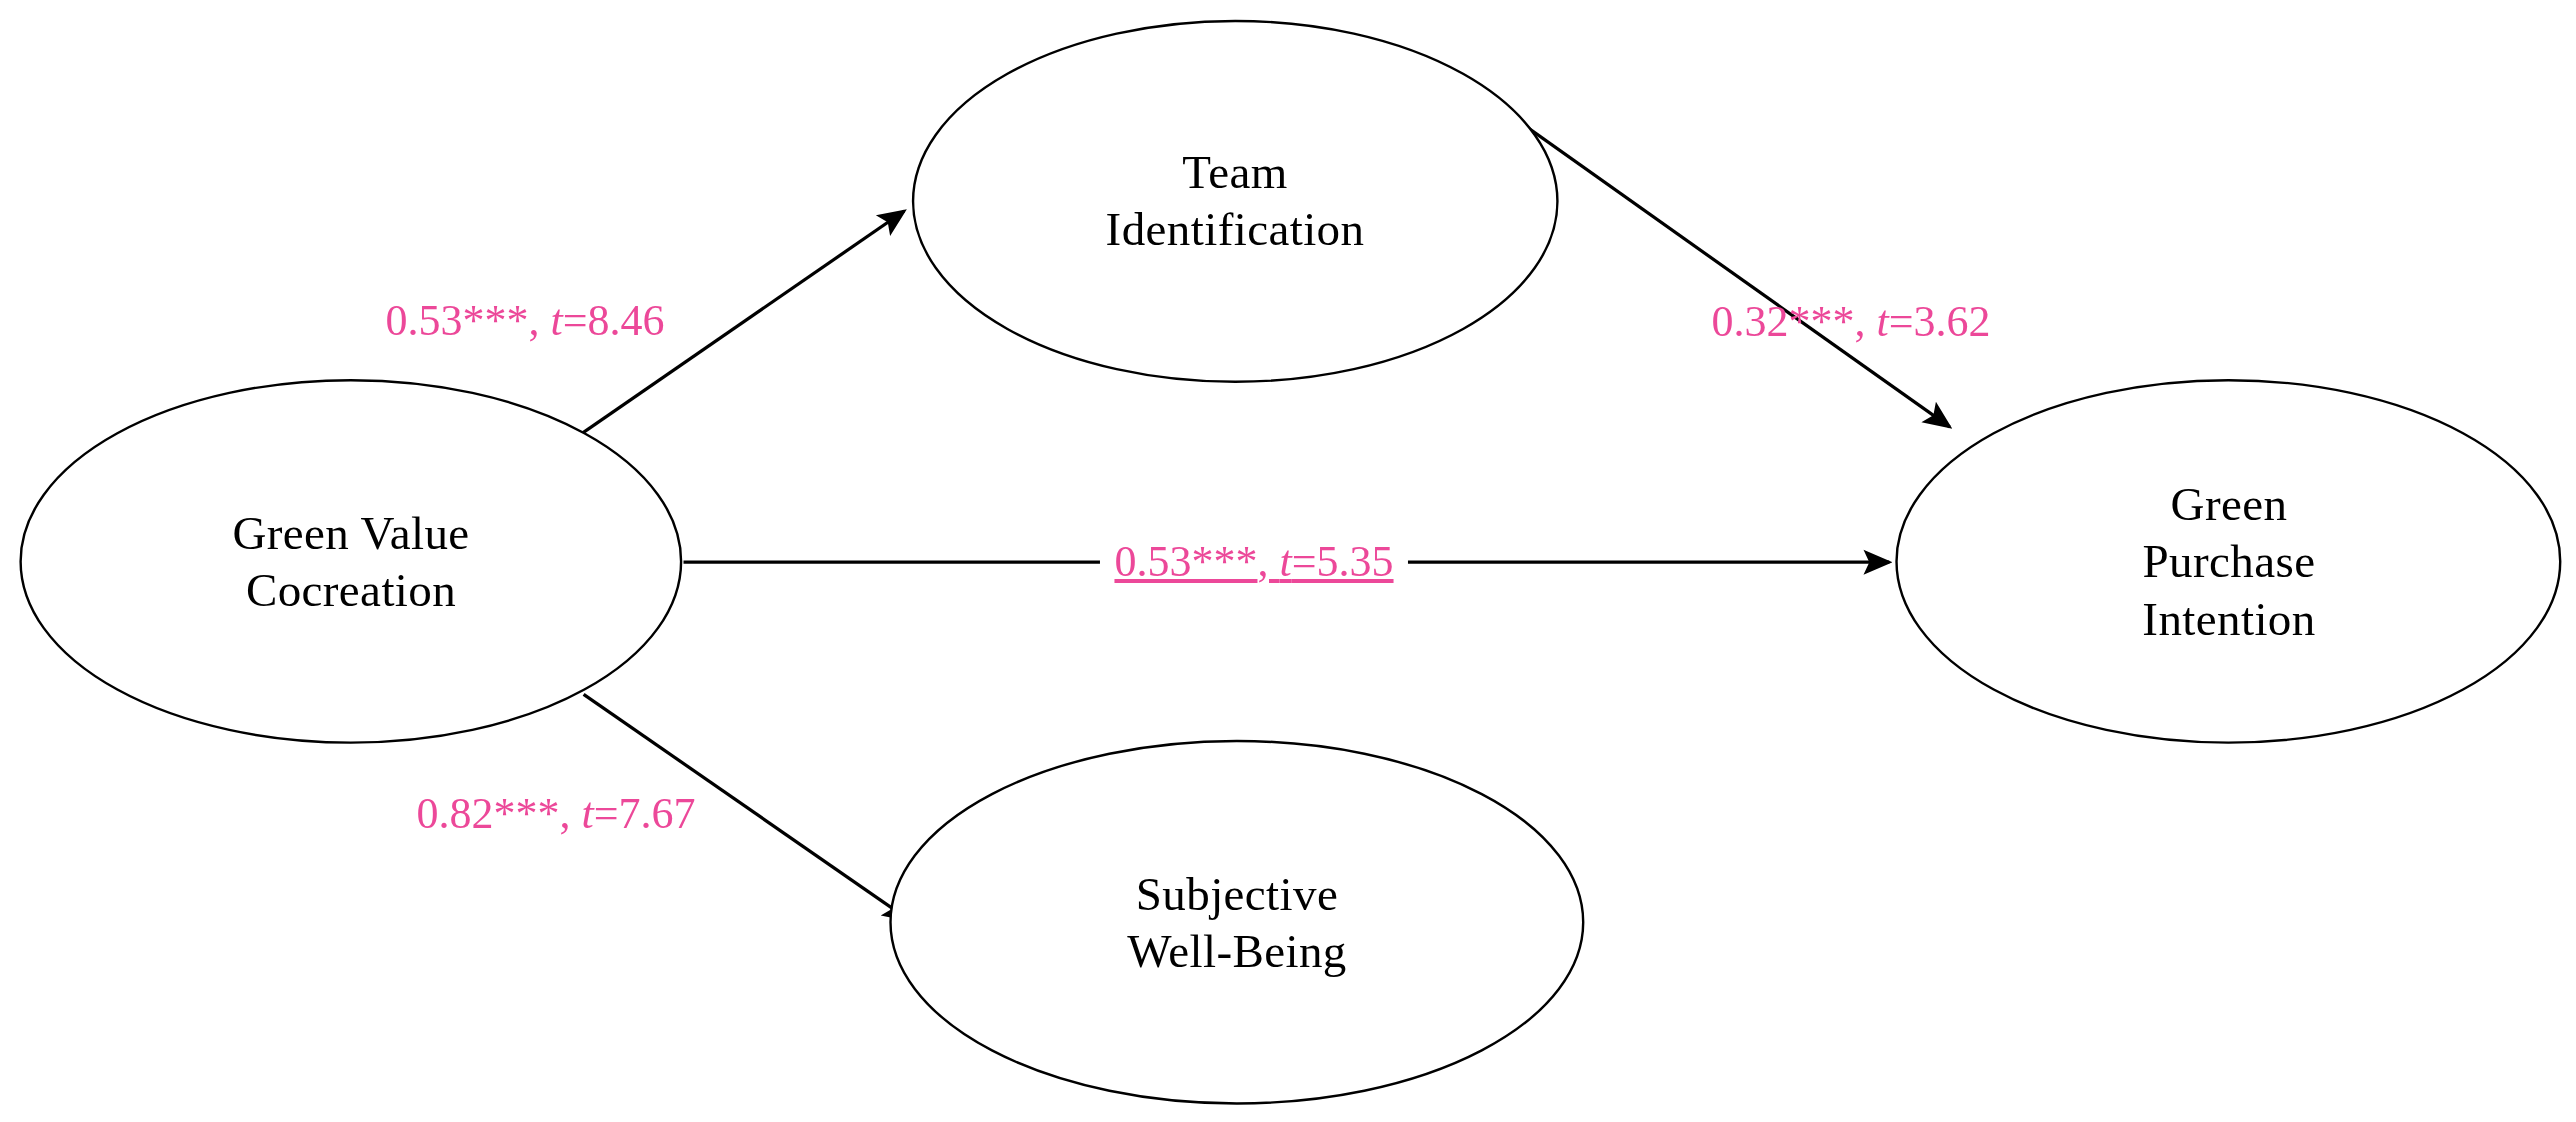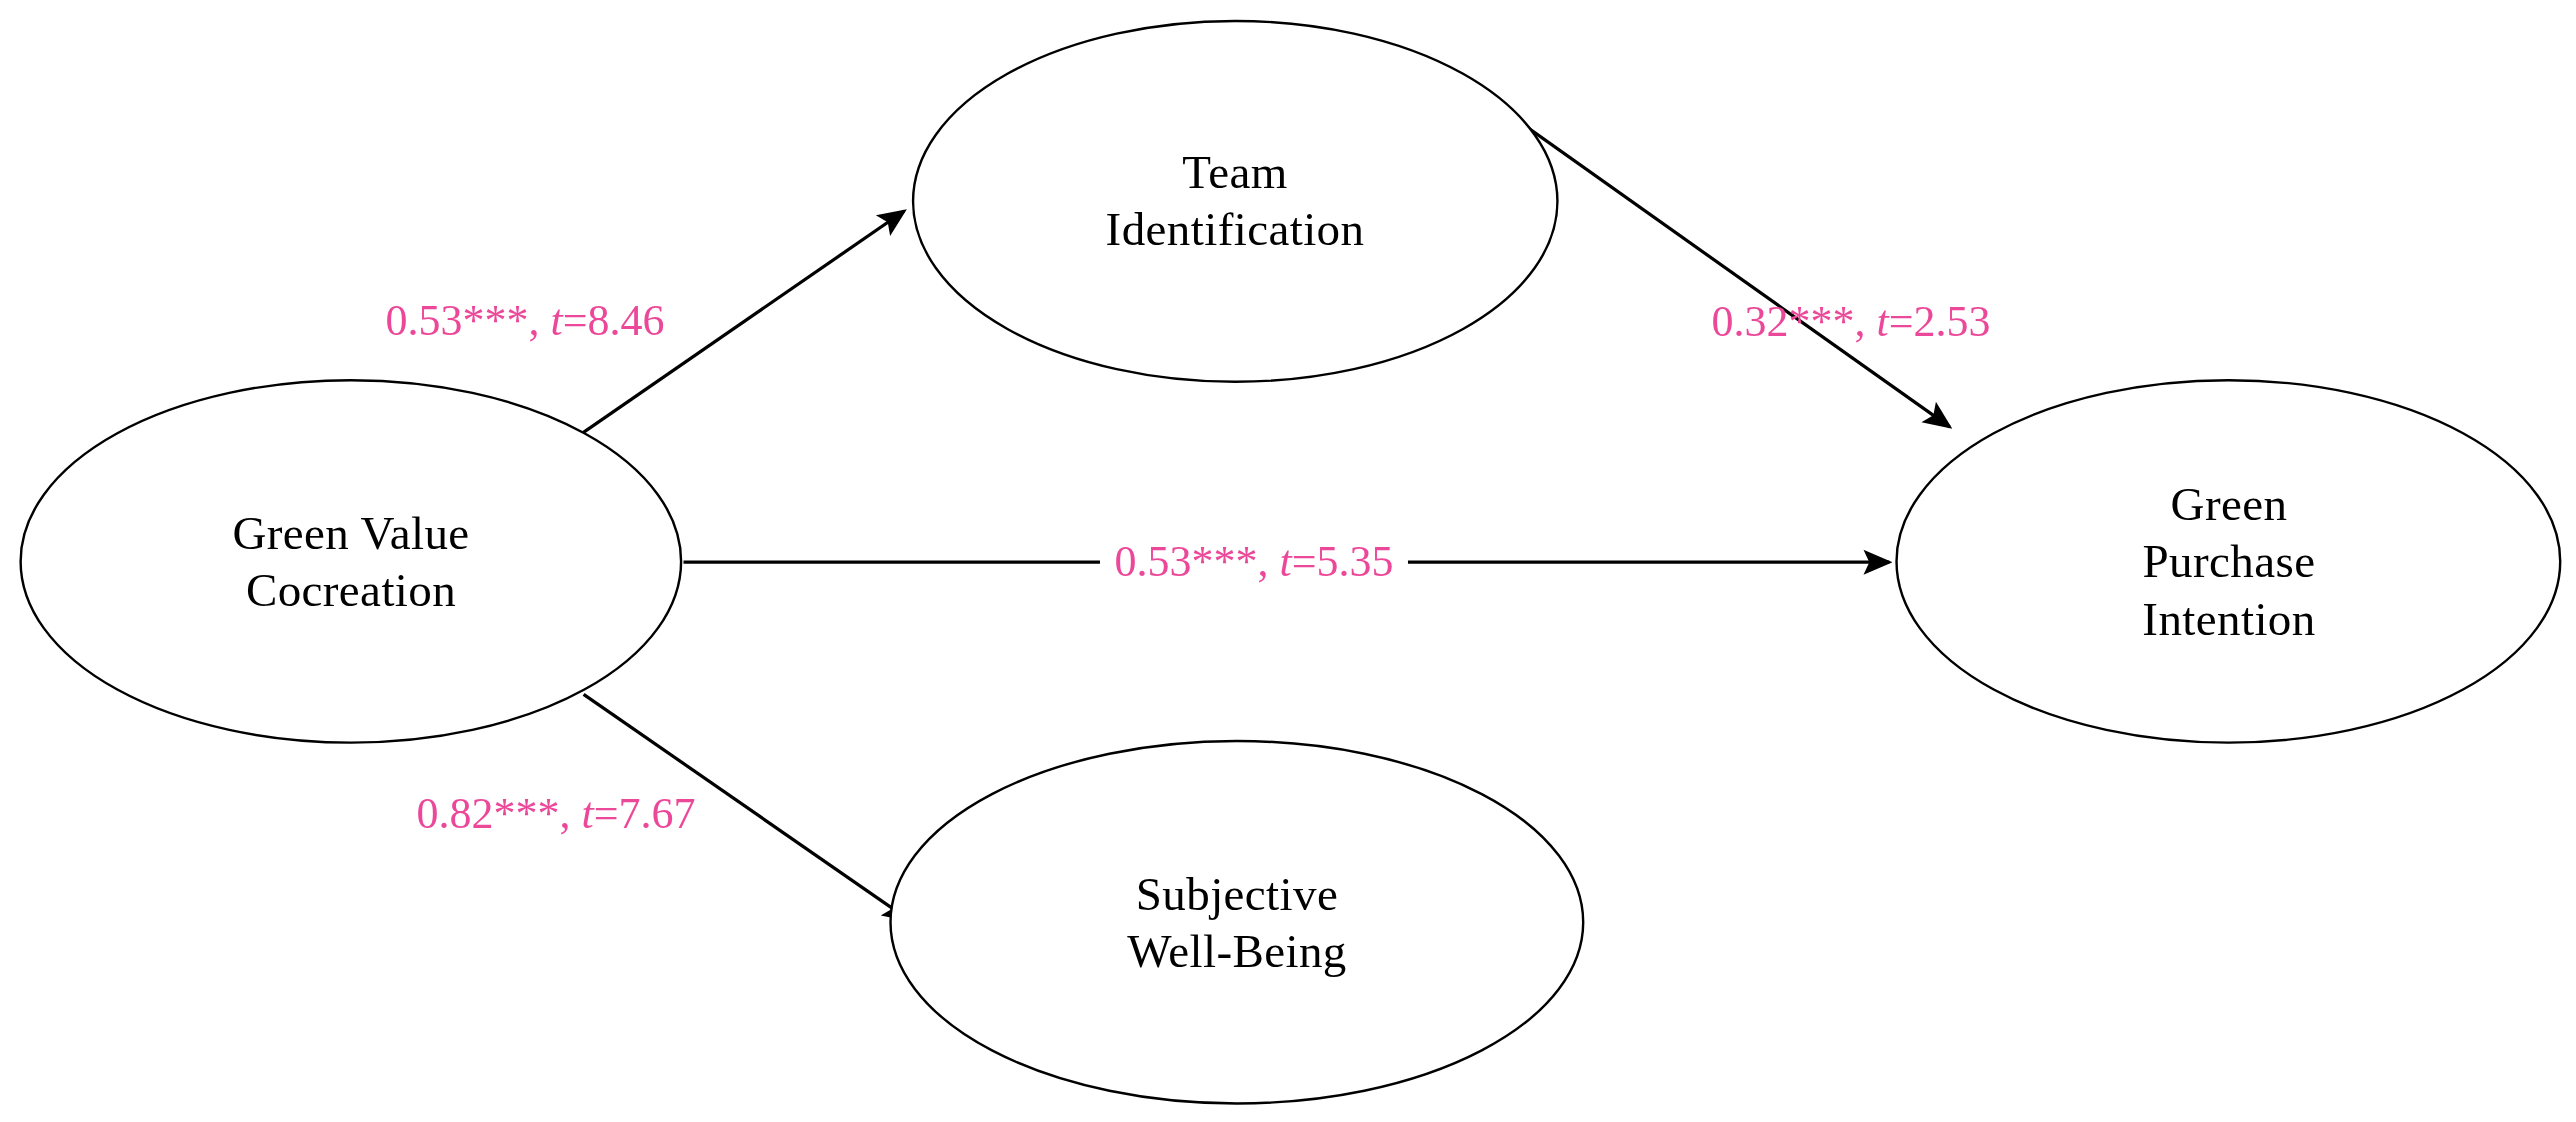--- a/index.html
+++ b/index.html
@@ -98,24 +98,24 @@
 
   <div class="node-label" style="left:2229px; top:562px;">Green
 Purchase
 Intention</div>
 
   <div class="edge-label" style="left:525px; top:321px;">
     <span>0.53***</span><span>, </span><span class="ital">t</span><span>=8.46</span>
   </div>
 
   <div class="edge-label" style="left:1851px; top:322px;">
-    <span>0.32***</span><span>, </span><span class="ital">t</span><span>=2.53</span>
+    <span>0.32***</span><span>, </span><span class="ital">t</span><span>=3.62</span>
   </div>
 
-  <div class="edge-label" style="left:1254px; top:562px; background:#ffffff; padding:0 14.5px;">
+  <div class="edge-label" style="left:1254px; top:562px; background:#ffffff; padding:0 14.5px;text-decoration:underline;">
     <span>0.53***</span><span>, </span><span class="ital">t</span><span>=5.35</span>
   </div>
 
   <div class="edge-label" style="left:556px; top:814px;">
     <span>0.82***</span><span>, </span><span class="ital">t</span><span>=7.67</span>
   </div>
 
 </div>
 
 

